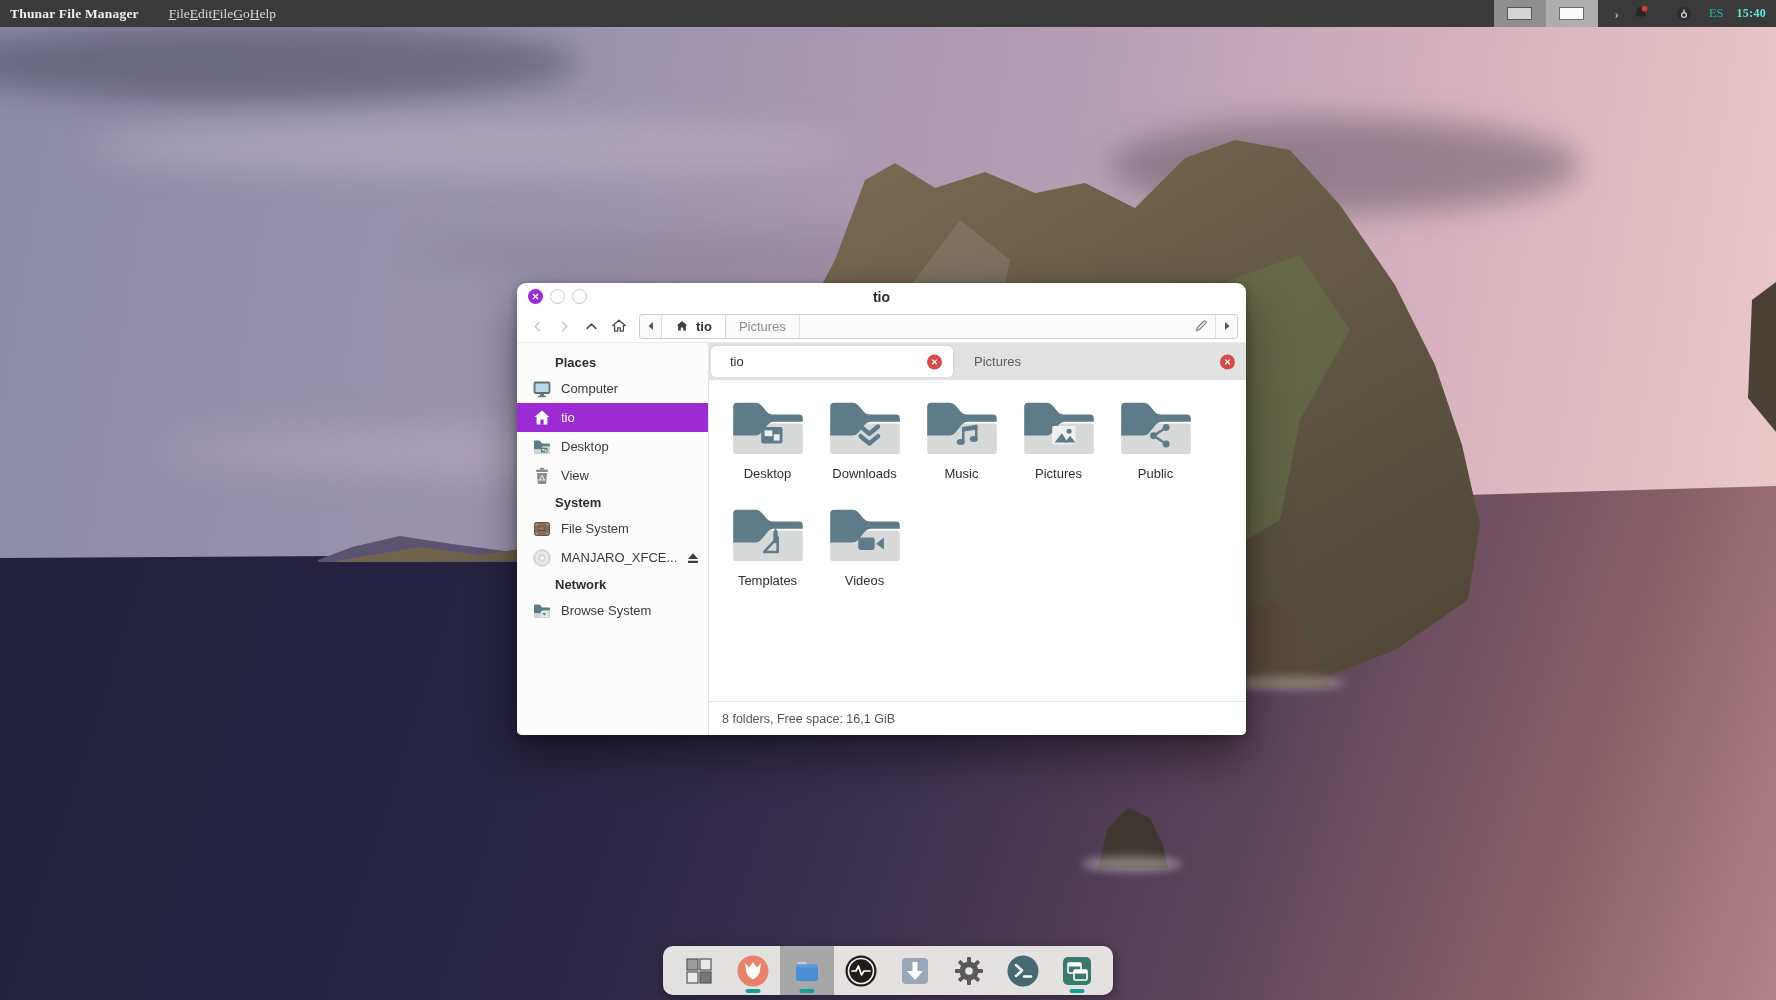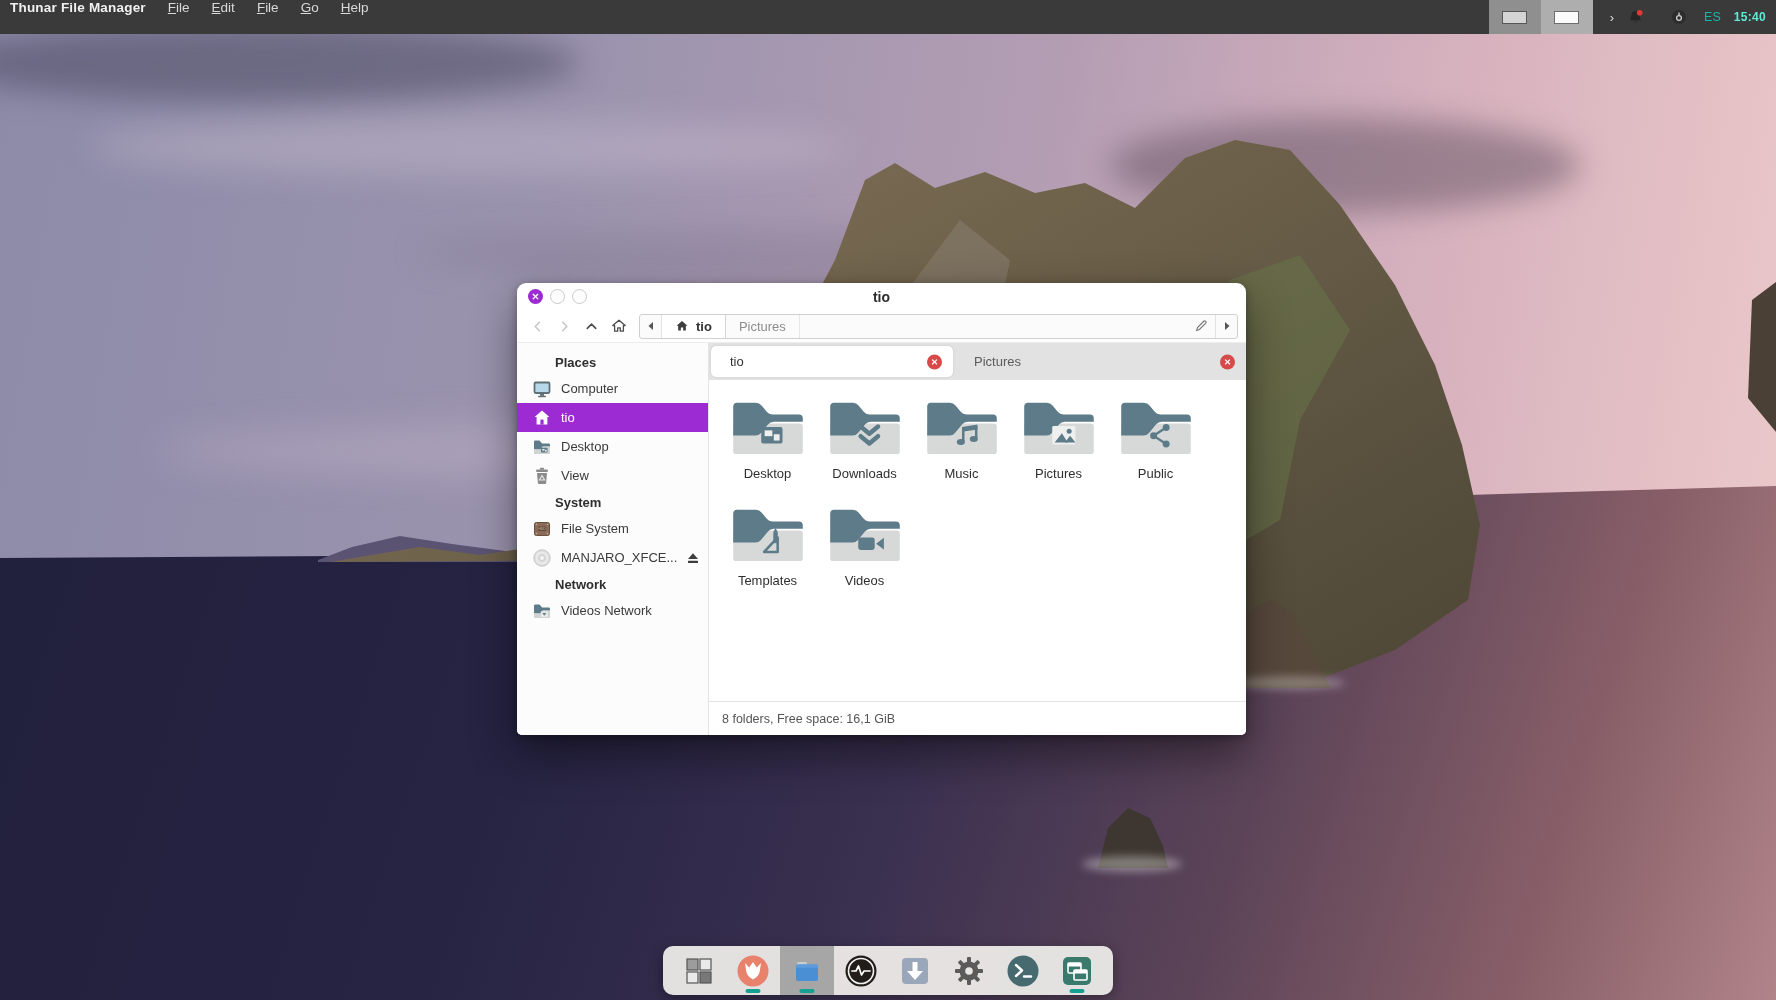--- a/index.html
+++ b/index.html
@@ -1,21 +1,21 @@
 <!DOCTYPE html>
 <html><head>
 <meta charset="utf-8">
 <style>
   * { margin:0; padding:0; box-sizing:border-box; }
   html,body { width:1776px; height:1000px; overflow:hidden; font-family:"Liberation Sans", sans-serif; }
   body { position:relative; background:#23233c; }
 
   
-  .topbar { position:absolute; top:0; left:0; width:100%; height:34px; background:#3a3a3a; z-index:50;
-            display:flex; align-items:flex-start; color:#e8e8e8; }
+  .topbar { position:absolute; top:0; left:0; width:100%; height:27px; background:#3a3a3a; z-index:50;
+            display:flex; align-items:center; color:#e8e8e8;font-family:Liberation Serif, serif; }
   .topbar-left { display:flex; align-items:center; gap:22px; padding-left:10px; }
   .app-title { font-weight:bold; font-size:13.5px; color:#f0f0f0; letter-spacing:.2px; }
   .menu-item { font-size:13.5px; color:#d9d9d9; cursor:default; display:inline-block; }
   .menu-item::first-letter { text-decoration:underline; }
   .topbar-right { position:absolute; right:0; top:0; height:100%; display:flex; align-items:center; gap:13px; padding-right:10px; }
   .workspaces { display:flex; height:100%; }
   .ws-cell { width:52px; height:100%; display:flex; align-items:center; justify-content:center; }
   .ws-cell.w1 { background:#8f8f8f; }
   .ws-cell.w2 { background:#aeaeae; }
   .ws-inner { width:25px; height:13px; }
@@ -143,21 +143,21 @@
   <div class="wp rockA"></div>
   <div class="wp rockB"></div>
   <div class="wp rockC"></div>
   <div class="foam foamA"></div>
   <div class="foam foamB"></div>
 </div>
 
 <header class="topbar">
   <div class="topbar-left">
     <span class="app-title">Thunar File Manager</span>
-    <span id="menu-items" style="display: inline-flex; gap: 22px;">
+    <span id="menu-items" style="display: inline-flex;  margin-left: 8px;">
         <span class="menu-item">File</span>
         <span class="menu-item">Edit</span>
         <span class="menu-item">File</span>
         <span class="menu-item">Go</span>
         <span class="menu-item">Help</span>
       </span>
   </div>
   <div class="topbar-right">
     <div class="workspaces" id="workspaces">
         <div class="ws-cell w1">
@@ -330,21 +330,21 @@
         <div class="sb-header">Network</div>
         <div class="sb-row">
           <span class="sb-icon">
             <svg width="20" height="20" viewBox="0 0 20 20">
               <rect x="2" y="7.5" width="16" height="9.5" rx="1" fill="#cfd4d3"></rect>
               <path d="M2 12V4.8q0-1.3 1.3-1.3h4.2l2.6 3h6.6q1.3 0 1.3 1.3v1.4h-7.2l-2.4 3z" fill="#5d7b88"></path>
               <rect x="8.8" y="10.3" width="7" height="5.8" rx="0.6" fill="#e8eae9"></rect>
               <path d="M10.3 11.9h4l-2 2.8z" fill="#5d7b88"></path>
             </svg>
           </span>
-          <span class="sb-label">Videos Network</span>
+          <span class="sb-label">Browse System</span>
         </div>
       </aside>
     <div class="mainpane">
       <div class="tabbar" id="tab-strip">
           <div class="tab active">
             <span class="tab-label">tio</span>
             <div class="tab-close">✕</div>
           </div>
           <div class="tab inactive">
             <span class="tab-label">Pictures</span>

